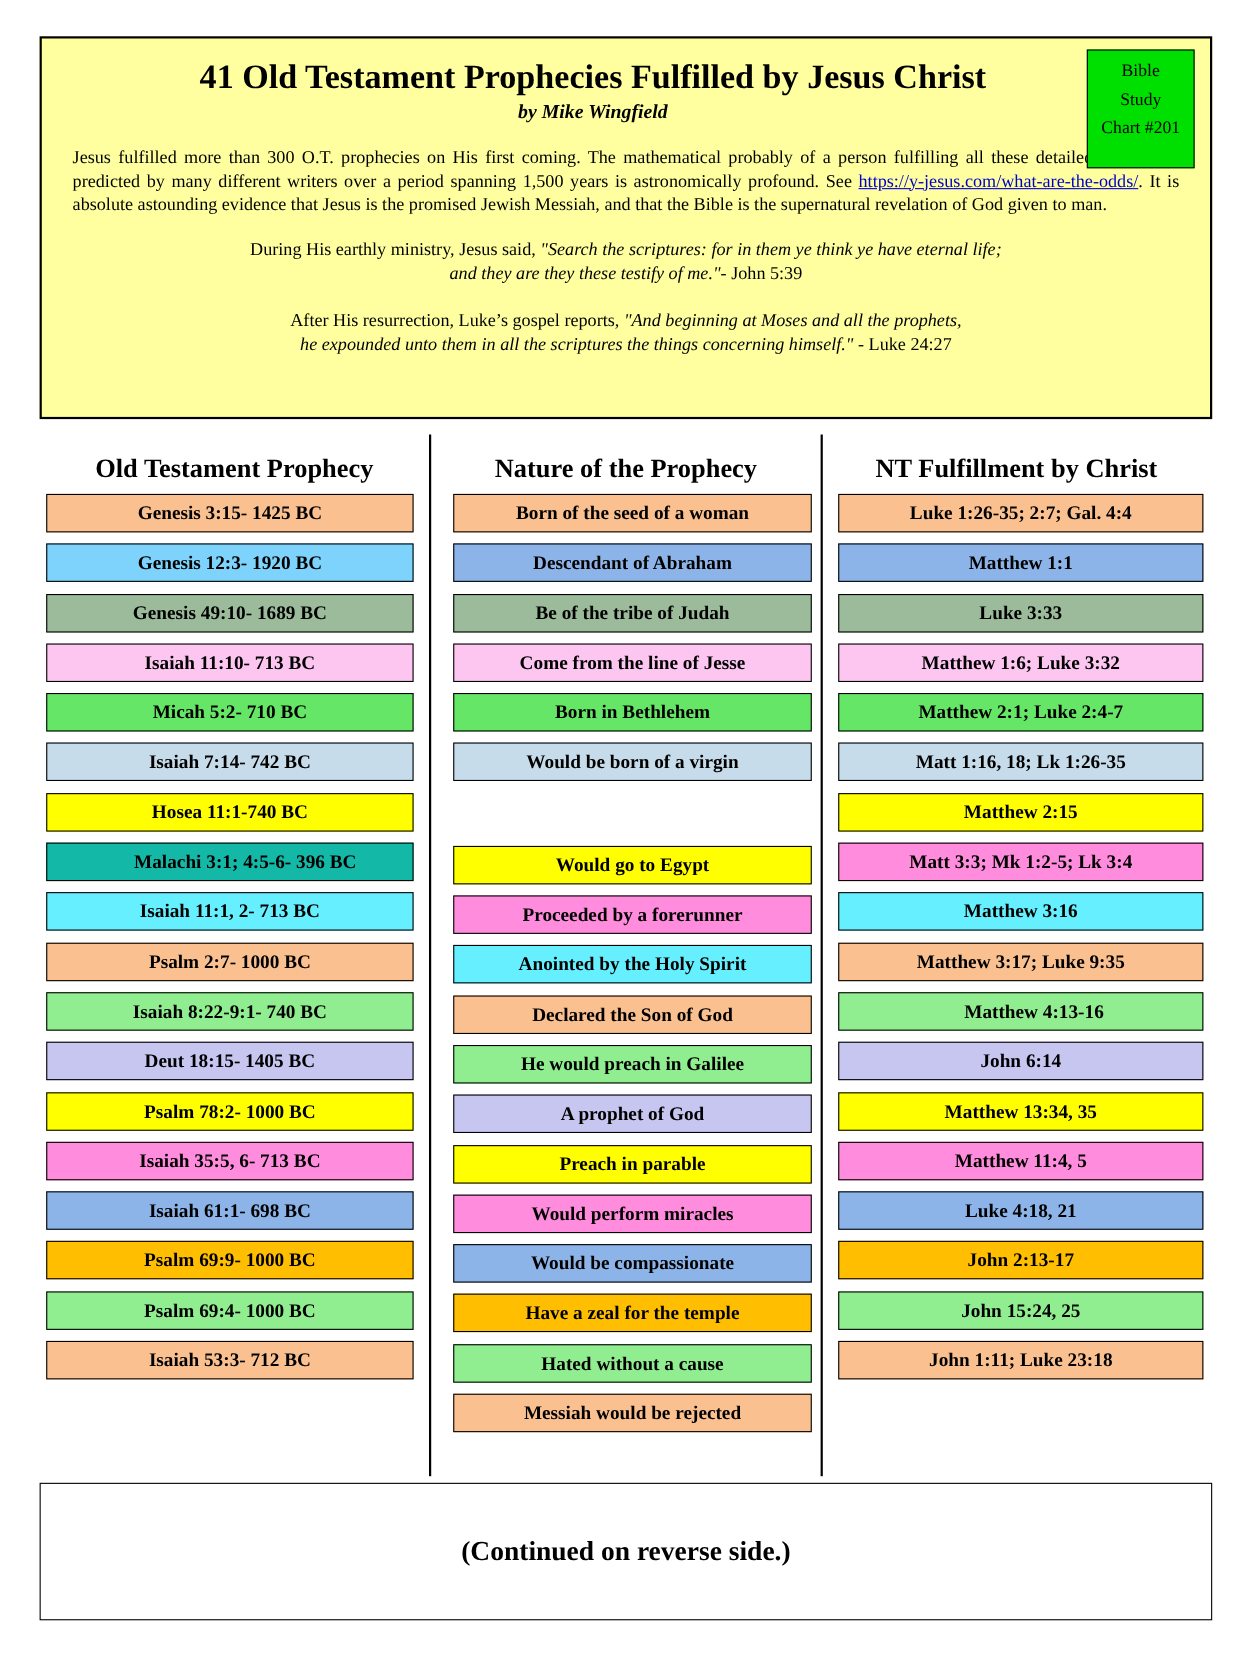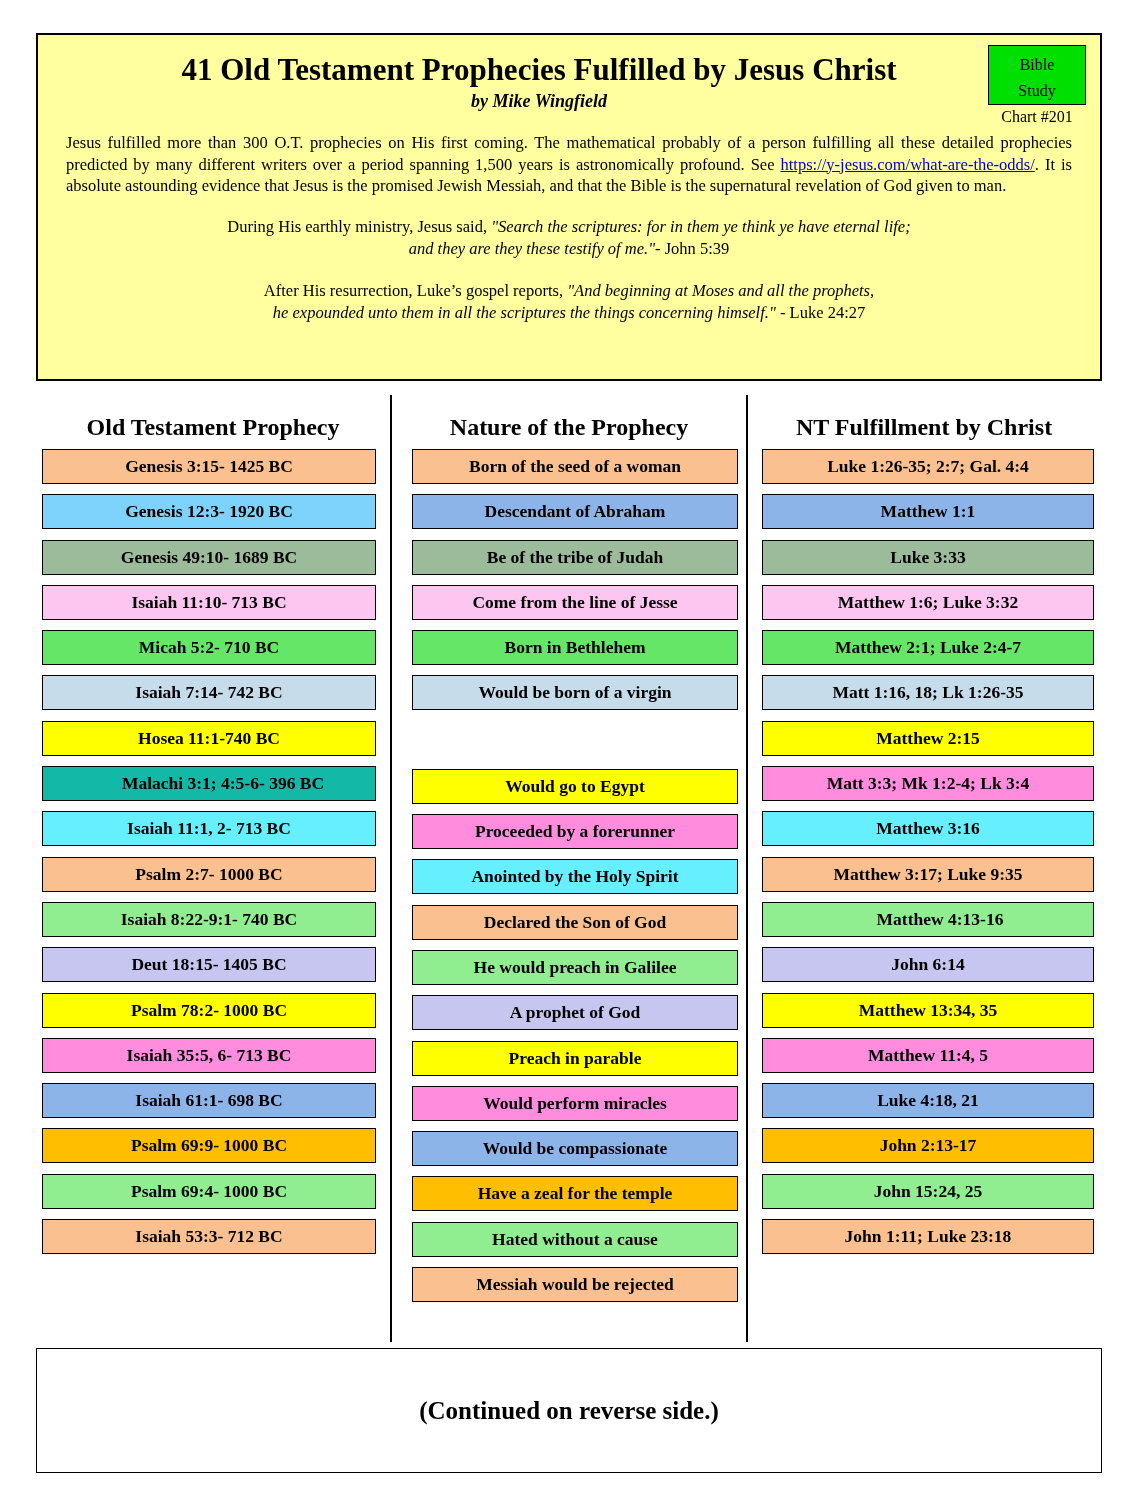--- a/index.html
+++ b/index.html
@@ -46,21 +46,21 @@
     font-size: 18px;
     font-style: italic;
     font-weight: bold;
     margin: 4px 120px 0 60px;
   }
   .badge {
     position: absolute;
     right: 14px;
     top: 10px;
     width: 98px;
-    height: 60px;
+    height: 108px;
     background: #00e000;
     border: 1px solid #000000;
     box-sizing: border-box;
     text-align: center;
     font-size: 16px;
     line-height: 1.62;
     padding-top: 6px;
   }
   .intro {
     margin: 20px 28px 0 28px;
@@ -219,21 +219,21 @@
     <div class="col c3">
       <div class="col-head">NT Fulfillment by Christ</div>
       <div class="cells" id="col3-cells">
           <div class="cell" style="background: rgb(250, 192, 144);">Luke 1:26-35; 2:7; Gal. 4:4</div>
           <div class="cell" style="background: rgb(141, 180, 232);">Matthew 1:1</div>
           <div class="cell" style="background: rgb(155, 187, 155);">Luke 3:33</div>
           <div class="cell" style="background: rgb(252, 198, 240);">Matthew 1:6; Luke 3:32</div>
           <div class="cell" style="background: rgb(102, 230, 102);">Matthew 2:1; Luke 2:4-7</div>
           <div class="cell" style="background: rgb(198, 220, 234);">Matt 1:16, 18; Lk 1:26-35</div>
           <div class="cell" style="background: rgb(255, 255, 0);">Matthew 2:15</div>
-          <div class="cell" style="background: rgb(255, 140, 220);">Matt 3:3; Mk 1:2-4; Lk 3:4</div>
+          <div class="cell" style="background: rgb(255, 140, 220);">Matt 3:3; Mk 1:2-5; Lk 3:4</div>
           <div class="cell" style="background: rgb(102, 240, 255);">Matthew 3:16</div>
           <div class="cell" style="background: rgb(250, 192, 144);">Matthew 3:17; Luke 9:35</div>
           <div class="cell" style="background: rgb(144, 238, 144); padding-left: 24px;">Matthew 4:13-16</div>
           <div class="cell" style="background: rgb(198, 198, 240);">John 6:14</div>
           <div class="cell" style="background: rgb(255, 255, 0);">Matthew 13:34, 35</div>
           <div class="cell" style="background: rgb(255, 140, 220);">Matthew 11:4, 5</div>
           <div class="cell" style="background: rgb(141, 180, 232);">Luke 4:18, 21</div>
           <div class="cell" style="background: rgb(255, 191, 0);">John 2:13-17</div>
           <div class="cell" style="background: rgb(144, 238, 144);">John 15:24, 25</div>
           <div class="cell" style="background: rgb(250, 192, 144);">John 1:11; Luke 23:18</div>

